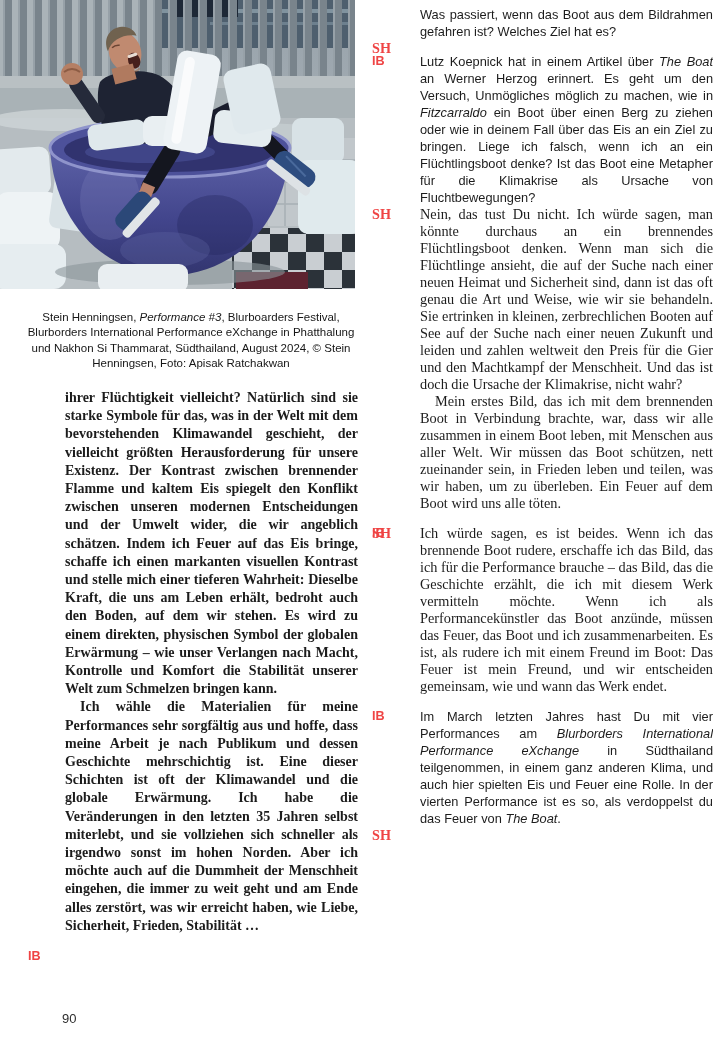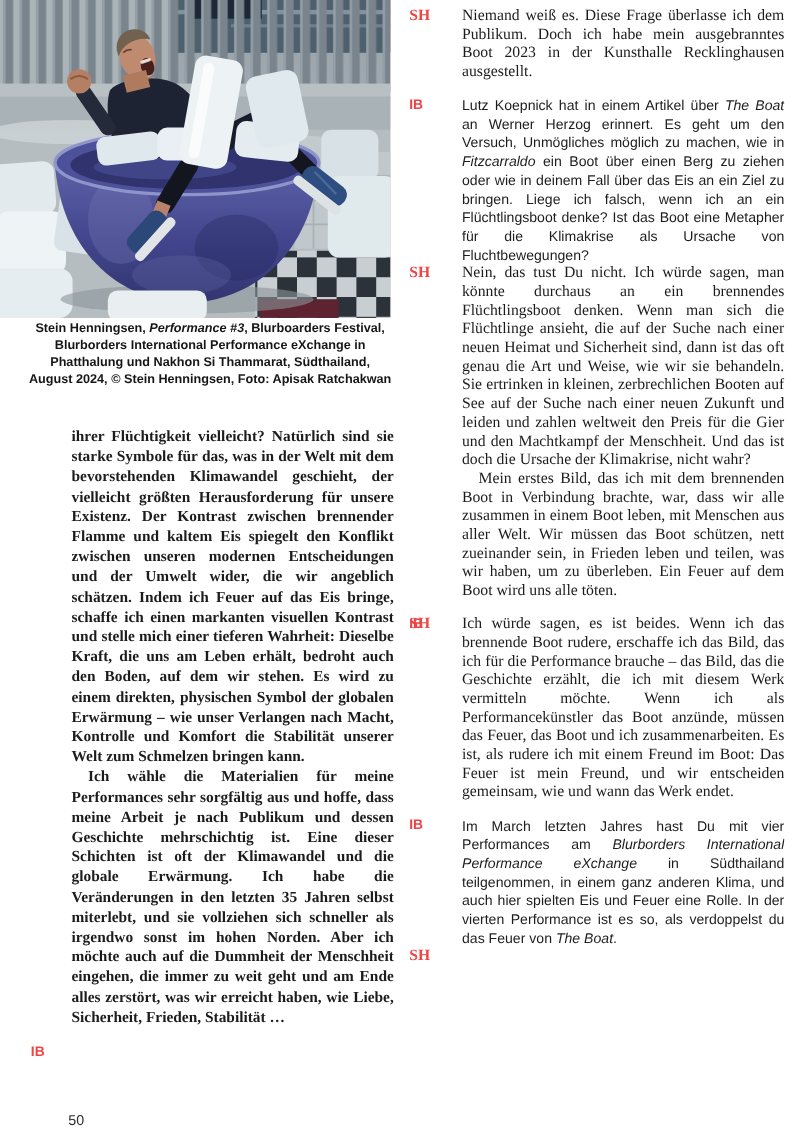--- a/index.html
+++ b/index.html
@@ -7,24 +7,24 @@
     width:720px;height:1041px;position:relative;overflow:hidden;
     background:#ffffff;color:#1c1c1c;
     font-family:"Liberation Serif",serif;
     -webkit-hyphens:auto;hyphens:auto;
   }
   
   .photo{position:absolute;left:0;top:0;width:355px;height:289px;overflow:hidden;}
   .photo svg{display:block;}
   
   .caption{
-    position:absolute;left:25px;top:292px;width:332px;
+    position:absolute;left:25px;top:310px;width:332px;
     font-family:"Liberation Sans",sans-serif;
     font-size:11.5px;line-height:15.4px;text-align:center;color:#161616;
-    -webkit-hyphens:none;hyphens:none;font-weight:bold;
+    -webkit-hyphens:none;hyphens:none;
   }
   .caption em{font-style:italic;}
   
   .column{position:absolute;overflow:hidden;}
   #left-col{left:28px;top:389px;width:330px;height:620px;}
   #right-col{left:372px;top:6px;width:341px;height:1004px;}
   .turn{position:relative;}
   .turn .speaker{
     position:absolute;left:0;top:0;font-weight:bold;color:#ef4444;
   }
@@ -175,25 +175,28 @@
         <p><span>ihrer Flüchtigkeit vielleicht? Natürlich sind sie starke Symbole für das, was in der Welt mit dem bevorstehenden Klimawandel geschieht, der vielleicht größten Herausforderung für unsere Existenz. Der Kontrast zwischen brennender Flamme und kaltem Eis spiegelt den Konflikt zwischen unseren modernen Entscheidungen und der Umwelt wider, die wir angeblich schätzen. Indem ich Feuer auf das Eis bringe, schaffe ich einen markanten visuellen Kontrast und stelle mich einer tieferen Wahrheit: Dieselbe Kraft, die uns am Leben erhält, bedroht auch den Boden, auf dem wir stehen. Es wird zu einem direkten, physischen Symbol der globalen Erwärmung – wie unser Verlangen nach Macht, Kontrolle und Komfort die Stabilität unserer Welt zum Schmelzen bringen kann.</span></p>
         <p class="indent"><span>Ich wähle die Materialien für meine Performances sehr sorgfältig aus und hoffe, dass meine Arbeit je nach Publikum und dessen Geschichte mehrschichtig ist. Eine dieser Schichten ist oft der Klimawandel und die globale Erwärmung. Ich habe die Veränderungen in den letzten 35 Jahren selbst miterlebt, und sie vollziehen sich schneller als irgendwo sonst im hohen Norden. Aber ich möchte auch auf die Dummheit der Menschheit eingehen, die immer zu weit geht und am Ende alles zerstört, was wir erreicht haben, wie Liebe, Sicherheit, Frieden, Stabilität …</span></p>
       </div>
     </div>
     <div class="turn sans">
       <span class="speaker">IB</span>
     </div>
   </div>
 
 <div class="column" id="right-col">
-    <div class="turn serif">
-      <span class="speaker">SH</span>
-      <div class="turn-body">
-        <p><span>Niemand weiß es. Diese Frage überlasse ich dem Publikum. Doch ich habe mein ausgebranntes Boot 2023 in der Kunsthalle Recklinghausen ausgestellt.</span></p>
-      </div>
+    <div class="turn sans">
+      <span class="speaker"></span>
+      <div class="turn-body">
+        <p><span>Was passiert, wenn das Boot aus dem Bildrahmen gefahren ist? Welches Ziel hat es?</span></p>
+      </div>
+    </div>
+    <div class="turn serif">
+      <span class="speaker">SH</span>
     </div>
     <div class="turn sans">
       <span class="speaker">IB</span>
       <div class="turn-body">
         <p><span>Lutz Koepnick hat in einem Artikel über </span><em>The Boat</em><span> an Werner Herzog erinnert. Es geht um den Versuch, Unmögliches möglich zu machen, wie in </span><em>Fitzcarraldo</em><span> ein Boot über einen Berg zu ziehen oder wie in deinem Fall über das Eis an ein Ziel zu bringen. Liege ich falsch, wenn ich an ein Flüchtlingsboot denke? Ist das Boot eine Metapher für die Klimakrise als Ursache von Fluchtbewegungen?</span></p>
       </div>
     </div>
     <div class="turn serif">
       <span class="speaker">SH</span>
       <div class="turn-body">
@@ -214,14 +217,14 @@
       <span class="speaker">IB</span>
       <div class="turn-body">
         <p><span>Im March letzten Jahres hast Du mit vier Performances am </span><em>Blurborders International Performance eXchange</em><span> in Südthailand teilgenommen, in einem ganz anderen Klima, und auch hier spielten Eis und Feuer eine Rolle. In der vierten Performance ist es so, als verdoppelst du das Feuer von </span><em>The Boat</em><span>.</span></p>
       </div>
     </div>
     <div class="turn serif">
       <span class="speaker">SH</span>
     </div>
   </div>
 
-<div class="page-number">50</div>
+<div class="page-number">90</div>
 <div class="running-title" style="color: rgb(226, 101, 77);">I. Performativität des Feuers</div>
 
 </body></html>

